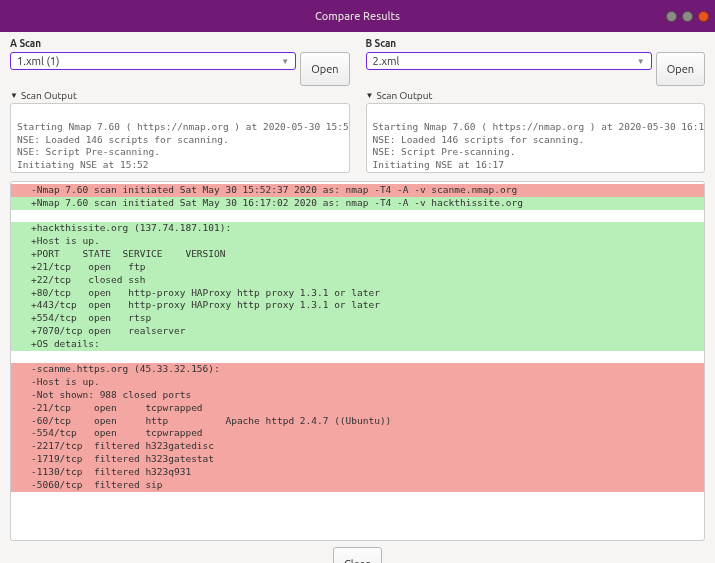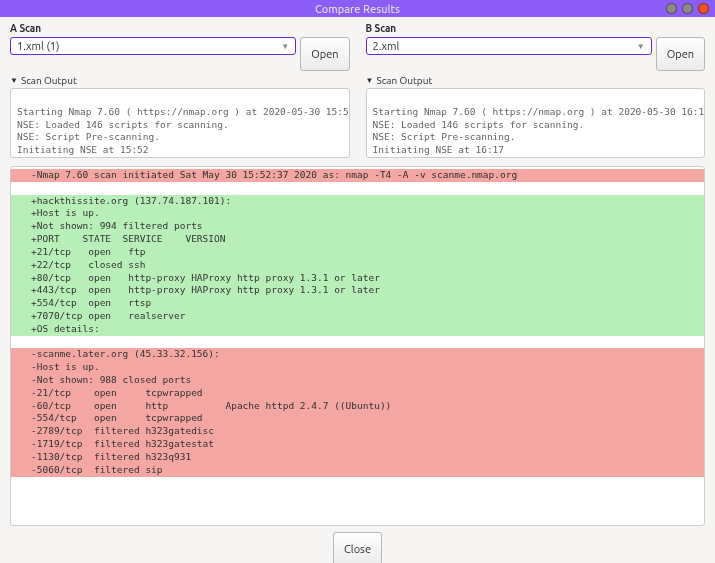--- a/index.html
+++ b/index.html
@@ -1,17 +1,17 @@
 <!DOCTYPE html>
 <html><head>
 <meta charset="utf-8">
 <style>
 * { box-sizing: border-box; margin: 0; padding: 0; }
 body { font-family: Ubuntu, "Segoe UI", sans-serif; font-size: 11px; background: #fff; width: 715px; }
-.titlebar { background: #8b5cf6; color: #dfdbd8; height: 17px; display: flex; align-items: center; padding: 0 12px; position: relative; }
+.titlebar { background: #701a75; color: #dfdbd8; height: 32px; display: flex; align-items: center; padding: 0 12px; position: relative; }
 .titlebar-title { position: absolute; left: 50%; transform: translateX(-50%); font-size: 11px; font-weight: 500; }
 .win-controls { position: absolute; right: 6px; display: flex; gap: 5px; }
 .win-btn { width: 11px; height: 11px; border-radius: 50%; border: 1px solid rgba(0,0,0,0.4); }
 .win-min { background: #8d8a87; }
 .win-max { background: #8d8a87; }
 .win-close { background: #e95420; }
 .content { padding: 6px 10px 6px 10px; background: #f6f5f4; }
 .scan-row { display: flex; gap: 16px; }
 .scan-col { flex: 1; min-width: 0; }
 .scan-label { font-weight: bold; font-size: 10px; margin-bottom: 3px; color: #2e2e2e; }
@@ -83,40 +83,40 @@
 NSE: Loaded 146 scripts for scanning.
 NSE: Script Pre-scanning.
 Initiating NSE at 16:17
 Completed NSE at 16:17, 0.00s elapsed
 Initiating NSE at 16:17</div>
     </div>
   </div>
 
   <div class="diff-container" id="diff">
       <div class="d-row d-red">-Nmap 7.60 scan initiated Sat May 30 15:52:37 2020 as: nmap -T4 -A -v scanme.nmap.org</div>
+      <div class="d-row d-green">+Nmap 7.60 scan initiated Sat May 30 16:17:02 2020 as: nmap -T4 -A -v hackthissite.org</div>
       <div class="d-row d-blank"> </div>
       <div class="d-row d-green">+hackthissite.org (137.74.187.101):</div>
       <div class="d-row d-green">+Host is up.</div>
-      <div class="d-row d-green">+Not shown: 994 filtered ports</div>
       <div class="d-row d-green">+PORT    STATE  SERVICE    VERSION</div>
       <div class="d-row d-green">+21/tcp   open   ftp</div>
       <div class="d-row d-green">+22/tcp   closed ssh</div>
       <div class="d-row d-green">+80/tcp   open   http-proxy HAProxy http proxy 1.3.1 or later</div>
       <div class="d-row d-green">+443/tcp  open   http-proxy HAProxy http proxy 1.3.1 or later</div>
       <div class="d-row d-green">+554/tcp  open   rtsp</div>
       <div class="d-row d-green">+7070/tcp open   realserver</div>
       <div class="d-row d-green">+OS details:</div>
       <div class="d-row d-blank"> </div>
-      <div class="d-row d-red">-scanme.later.org (45.33.32.156):</div>
+      <div class="d-row d-red">-scanme.https.org (45.33.32.156):</div>
       <div class="d-row d-red">-Host is up.</div>
       <div class="d-row d-red">-Not shown: 988 closed ports</div>
       <div class="d-row d-red">-21/tcp    open     tcpwrapped</div>
       <div class="d-row d-red">-60/tcp    open     http          Apache httpd 2.4.7 ((Ubuntu))</div>
       <div class="d-row d-red">-554/tcp   open     tcpwrapped</div>
-      <div class="d-row d-red">-2789/tcp  filtered h323gatedisc</div>
+      <div class="d-row d-red">-2217/tcp  filtered h323gatedisc</div>
       <div class="d-row d-red">-1719/tcp  filtered h323gatestat</div>
       <div class="d-row d-red">-1130/tcp  filtered h323q931</div>
       <div class="d-row d-red">-5060/tcp  filtered sip</div>
     </div>
 
   <div class="footer-row">
     <div class="btn">Close</div>
   </div>
 </div>
 

